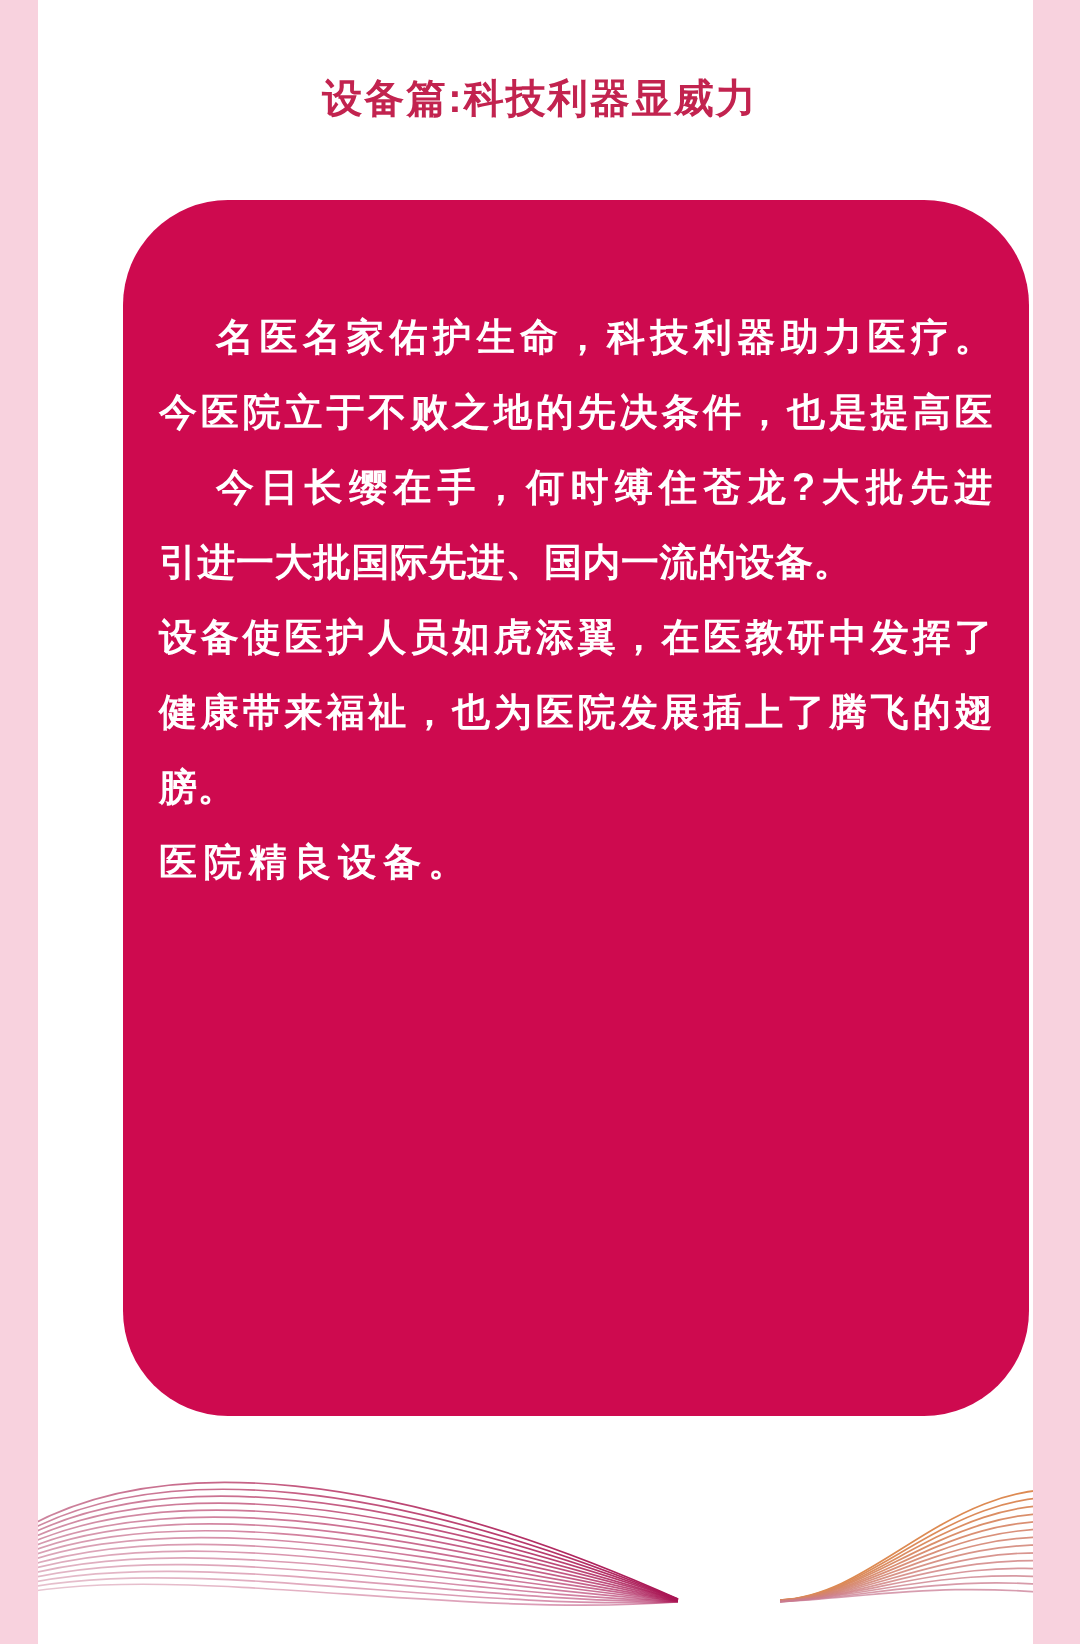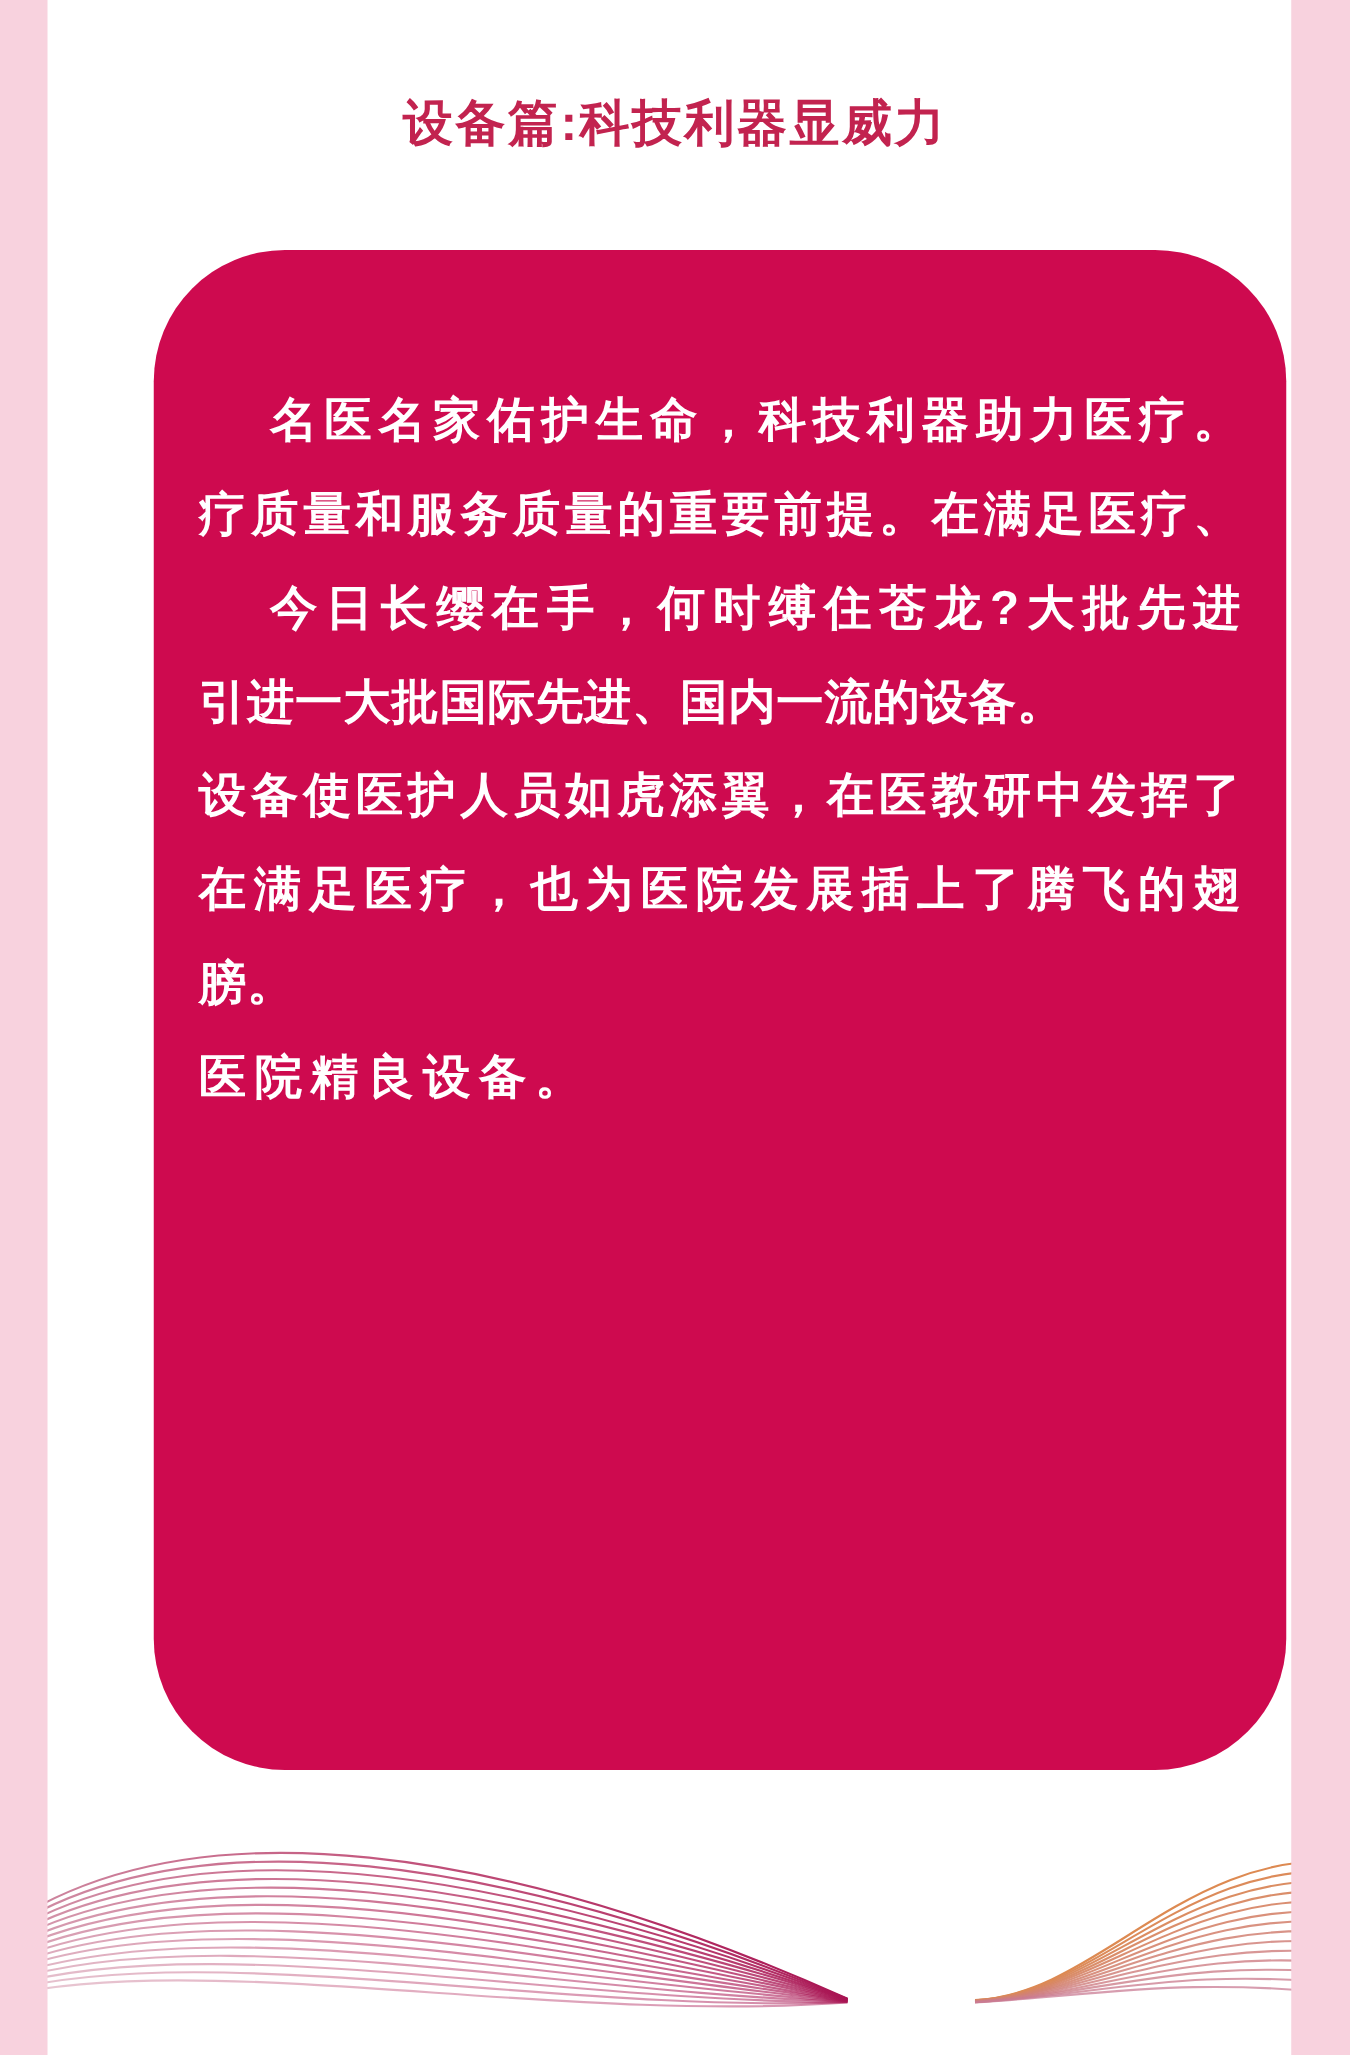--- a/index.html
+++ b/index.html
@@ -62,25 +62,25 @@
 </head>
 <body>
 
 <div class="edge-bar left" style="background: rgb(248, 210, 222);"></div>
 <div class="edge-bar right" style="background: rgb(248, 210, 222);"></div>
 
 <h1 class="page-title" style="color: rgb(194, 35, 79);">设备篇:科技利器显威力</h1>
 
 <div class="card" style="background: rgb(206, 10, 79);">
   <div class="ln indent fill">名医名家佑护生命，科技利器助力医疗。</div>
-  <div class="ln fill">疗质量和服务质量的重要前提。在满足医疗、</div>
+  <div class="ln fill">今医院立于不败之地的先决条件，也是提高医</div>
   <div class="ln indent fill">今日长缨在手，何时缚住苍龙?大批先进</div>
   <div class="ln">引进一大批国际先进、国内一流的设备。</div>
   <div class="ln fill">设备使医护人员如虎添翼，在医教研中发挥了</div>
-  <div class="ln fill">在满足医疗，也为医院发展插上了腾飞的翅</div>
+  <div class="ln fill">健康带来福祉，也为医院发展插上了腾飞的翅</div>
   <div class="ln">膀。</div>
   <div class="ln spaced">医院精良设备。</div>
 </div>
 
 <svg class="waves" viewBox="0 1412 1080 232" xmlns="http://www.w3.org/2000/svg">
   <defs>
     <linearGradient id="gL" gradientUnits="userSpaceOnUse" x1="-25" y1="0" x2="680" y2="0">
       <stop id="gL0" offset="0" stop-color="#cf8fa5"></stop>
       <stop id="gL1" offset="0.45" stop-color="#c45a80"></stop>
       <stop id="gL2" offset="1" stop-color="#a81352"></stop>

